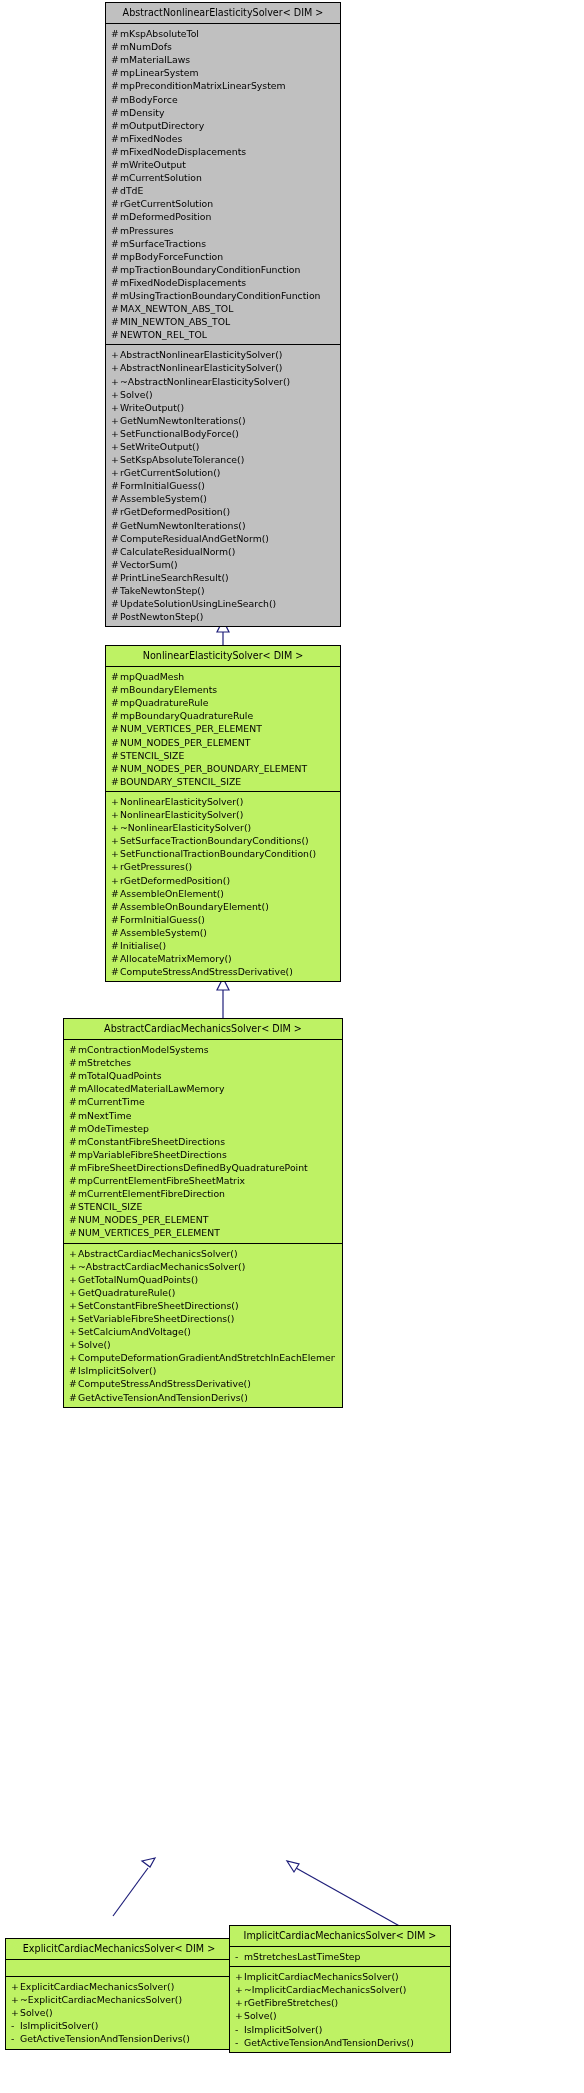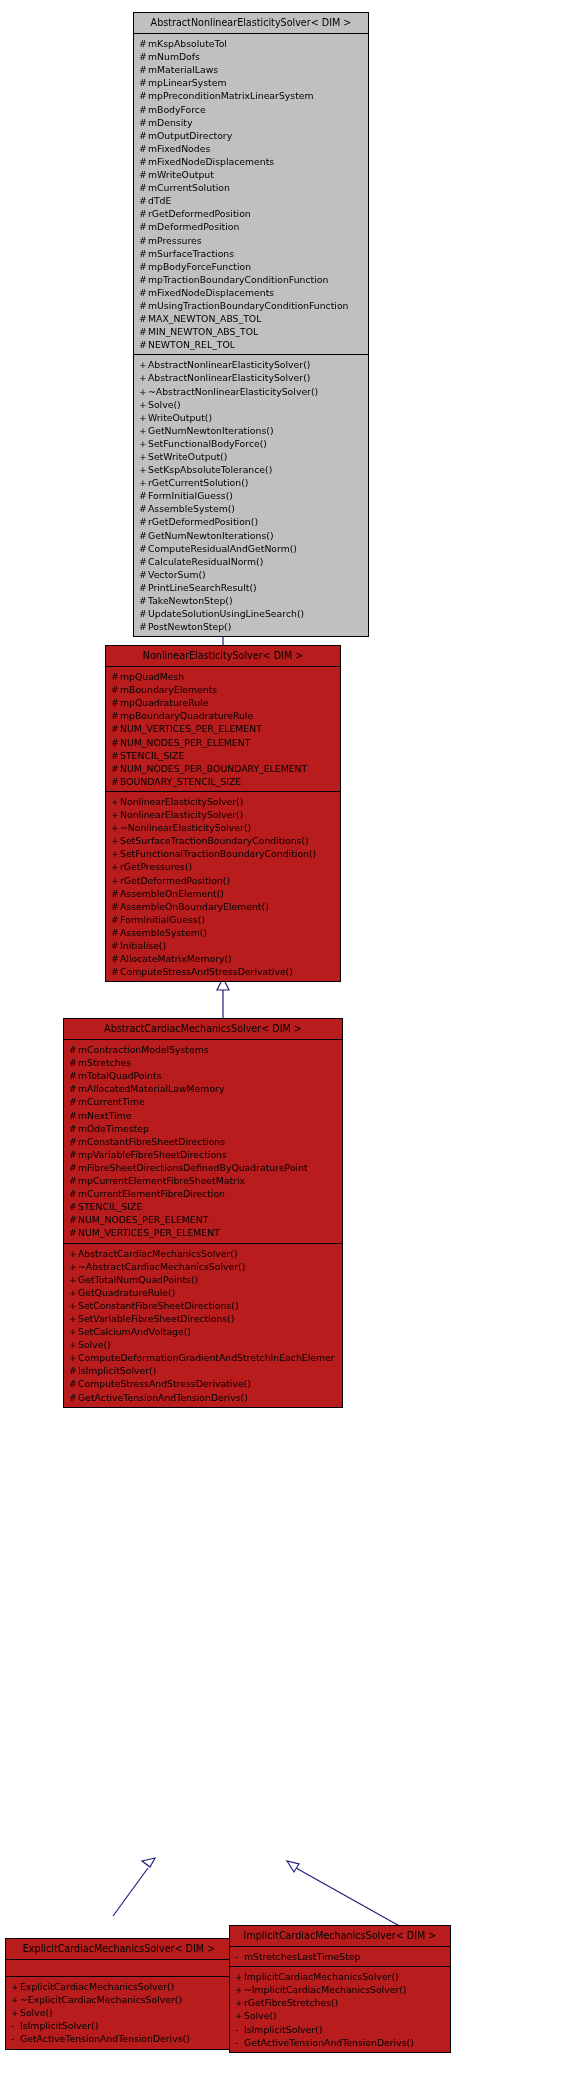--- a/index.html
+++ b/index.html
@@ -25,21 +25,21 @@
     position: absolute;
     left: 0; top: 0;
     width: 584px;
     height: 2093px;
     pointer-events: none;
   }
   .uml-class {
     position: absolute;
     box-sizing: border-box;
     border: 1px solid #000000;
-    background: #b91c1c;
+    background: #bef264;
     font-size: 9.3px;
     line-height: 13.1px;
     color: #000000;
   }
   .uml-class.filled {
     background: #c0c0c0;
   }
   .uml-title {
     box-sizing: border-box;
     text-align: center;
@@ -93,37 +93,37 @@
       <line x1="113" y1="1916" x2="148" y2="1868" stroke="#1f1f7a" stroke-width="1.2"></line>
       <polygon points="155,1858 142,1861 150,1867" fill="#ffffff" stroke="#1f1f7a" stroke-width="1.2"></polygon>
     </g>
 
     <g>
       <line x1="412" y1="1933" x2="296" y2="1868" stroke="#1f1f7a" stroke-width="1.2"></line>
       <polygon points="287,1861 294,1872 299,1864" fill="#ffffff" stroke="#1f1f7a" stroke-width="1.2"></polygon>
     </g>
   </svg>
 
-  <div class="uml-class filled" style="left:105px; top:12px; width:236px;margin-left:28px;">
+  <div class="uml-class filled" style="left:105px; top:2px; width:236px;">
     <div class="uml-title">AbstractNonlinearElasticitySolver&lt; DIM &gt;</div>
     <div class="uml-section bordered">
         <div class="uml-row"><span class="vis">#</span><span>mKspAbsoluteTol</span></div>
         <div class="uml-row"><span class="vis">#</span><span>mNumDofs</span></div>
         <div class="uml-row"><span class="vis">#</span><span>mMaterialLaws</span></div>
         <div class="uml-row"><span class="vis">#</span><span>mpLinearSystem</span></div>
         <div class="uml-row"><span class="vis">#</span><span>mpPreconditionMatrixLinearSystem</span></div>
         <div class="uml-row"><span class="vis">#</span><span>mBodyForce</span></div>
         <div class="uml-row"><span class="vis">#</span><span>mDensity</span></div>
         <div class="uml-row"><span class="vis">#</span><span>mOutputDirectory</span></div>
         <div class="uml-row"><span class="vis">#</span><span>mFixedNodes</span></div>
         <div class="uml-row"><span class="vis">#</span><span>mFixedNodeDisplacements</span></div>
         <div class="uml-row"><span class="vis">#</span><span>mWriteOutput</span></div>
         <div class="uml-row"><span class="vis">#</span><span>mCurrentSolution</span></div>
         <div class="uml-row"><span class="vis">#</span><span>dTdE</span></div>
-        <div class="uml-row"><span class="vis">#</span><span>rGetDeformedPosition</span></div>
+        <div class="uml-row"><span class="vis">#</span><span>rGetCurrentSolution</span></div>
         <div class="uml-row"><span class="vis">#</span><span>mDeformedPosition</span></div>
         <div class="uml-row"><span class="vis">#</span><span>mPressures</span></div>
         <div class="uml-row"><span class="vis">#</span><span>mSurfaceTractions</span></div>
         <div class="uml-row"><span class="vis">#</span><span>mpBodyForceFunction</span></div>
         <div class="uml-row"><span class="vis">#</span><span>mpTractionBoundaryConditionFunction</span></div>
         <div class="uml-row"><span class="vis">#</span><span>mFixedNodeDisplacements</span></div>
         <div class="uml-row"><span class="vis">#</span><span>mUsingTractionBoundaryConditionFunction</span></div>
         <div class="uml-row"><span class="vis">#</span><span>MAX_NEWTON_ABS_TOL</span></div>
         <div class="uml-row"><span class="vis">#</span><span>MIN_NEWTON_ABS_TOL</span></div>
         <div class="uml-row"><span class="vis">#</span><span>NEWTON_REL_TOL</span></div>

